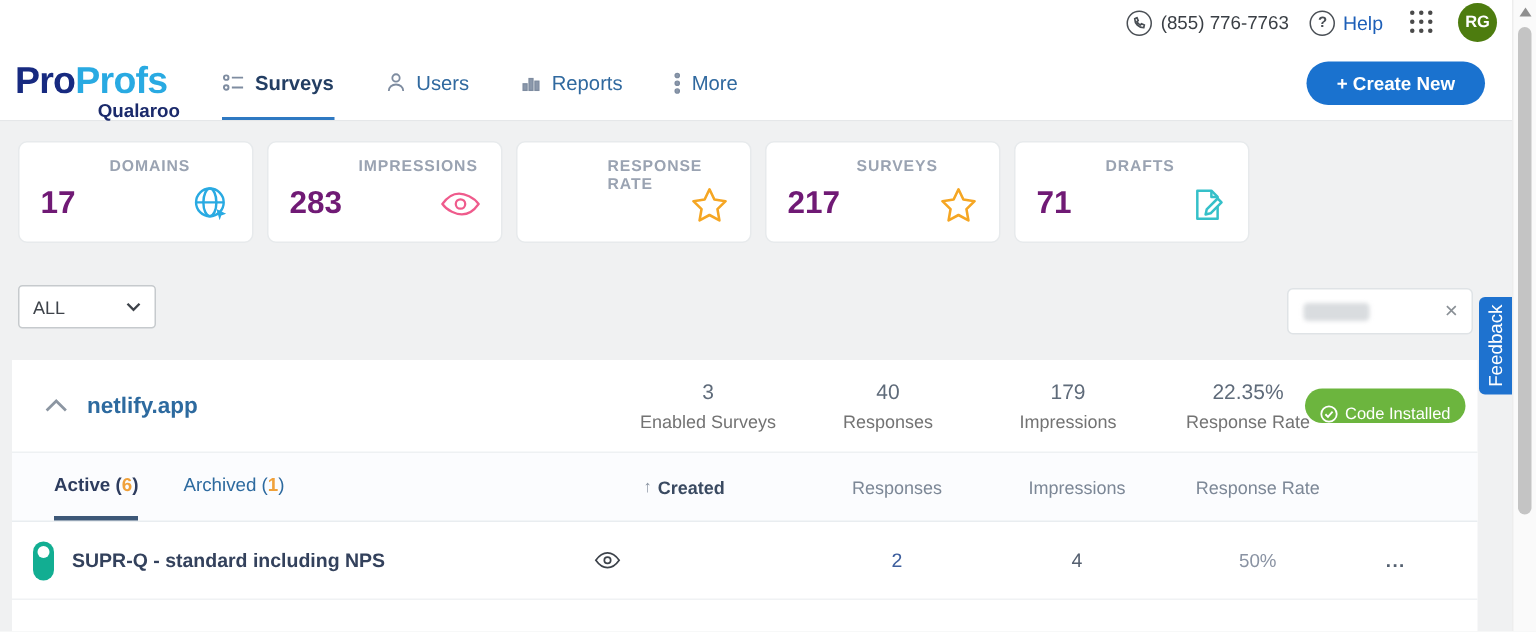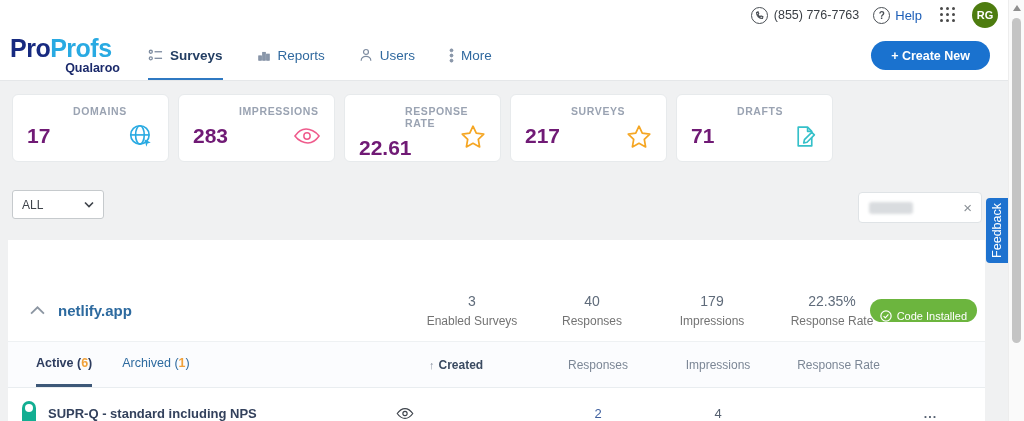--- a/index.html
+++ b/index.html
@@ -17,21 +17,21 @@
   .help-wrap { display:flex; align-items:center; gap:5px; color:#1d5fb8; font-size:13px; margin-left:8px; cursor:pointer; }
   .apps-grid { margin-left:12px; width:16px; height:16px; display:grid;
                grid-template-columns:repeat(3,4px); grid-template-rows:repeat(3,4px); gap:2px; cursor:pointer; }
   .apps-grid i { width:3px; height:3px; background:#4a4a4a; border-radius:50%; }
   .avatar { margin-left:10px; width:26px; height:26px; border-radius:50%; background:#4d7c0f;
             color:#fff; font-size:11px; font-weight:bold; display:flex; align-items:center;
             justify-content:center; cursor:pointer; }
 
   
   .navbar { position:absolute; top:30px; left:0; width:1008px; height:51px; background:#fff;
-            border-bottom:1px solid #e5e7e9; display:flex; align-items:center; }
+            border-bottom:1px solid #e5e7e9; display:flex; align-items:flex-end; }
   .logo { margin-left:10px; width:110px; line-height:1; cursor:pointer; }
   .logo .row1 { font-size:25px; font-weight:bold; letter-spacing:-0.5px; }
   .logo .pro { color:#172a80; }
   .logo .profs { color:#29aae2; }
   .logo .row2 { text-align:right; font-size:12.5px; font-weight:bold; color:#1b2a6b; margin-top:1px; }
   .nav-items { display:flex; align-items:center; margin-left:28px; gap:34px; height:100%; }
   .nav-item { display:flex; align-items:center; gap:7px; color:#30699f; font-size:13.5px;
               height:100%; cursor:pointer; border-bottom:2px solid transparent; padding-top:2px; }
   .nav-item.active { color:#233e63; font-weight:bold; border-bottom:2px solid #2f79c2; }
   .nav-item svg { stroke:#7e8ca0; }
@@ -61,21 +61,21 @@
   
   .feedback-tab { position:absolute; top:198px; right:16px; width:22px; height:65px; background:#1e72cf;
                   border-radius:4px 0 0 4px; display:flex; align-items:center; justify-content:center;
                   cursor:pointer; }
   .feedback-tab span { writing-mode:vertical-rl; transform:rotate(180deg); color:#fff; font-size:12.5px; }
 
   
   .panel { position:absolute; top:240px; left:8px; width:977px; height:181px; background:#fff; }
 
   .domain-row { position:relative; height:62px; border-bottom:1px solid #eef1f3;
-                display:flex; align-items:center; padding-left:22px;margin-top:40px; }
+                display:flex; align-items:center; padding-left:22px; }
   .chevron-up { cursor:pointer; display:flex; }
   .domain-name { margin-left:13px; font-size:15px; font-weight:bold; color:#2d6a9f; cursor:pointer; }
   .domain-stats { position:absolute; left:404px; top:0; width:480px; height:100%;
                   display:grid; grid-template-columns:repeat(4,120px); }
   .dstat { display:flex; flex-direction:column; align-items:center; justify-content:center; gap:5px; }
   .dstat .v { font-size:14px; color:#5f6b7a; }
   .dstat .l { font-size:12px; color:#737373; }
   .code-badge { position:absolute; right:8px; top:19px; height:23px; background:#6cb53e; color:#fff;
                 border-radius:12px; display:flex; align-items:flex-end; gap:5px; padding:0 10px;
                 font-size:11px; cursor:default; }
@@ -158,33 +158,33 @@
       <div class="nav-item active">
         <svg width="15" height="15" viewBox="0 0 16 16" fill="none" stroke-width="1.4">
             <circle cx="3" cy="4" r="1.6"></circle>
             <line x1="7" y1="4" x2="15" y2="4"></line>
             <circle cx="3" cy="11" r="1.6"></circle>
             <line x1="7" y1="11" x2="15" y2="11"></line>
           </svg>
         <span>Surveys</span>
       </div>
       <div class="nav-item">
+        <svg width="14" height="14" viewBox="0 0 16 16" fill="none" stroke-width="1.4">
+            <circle cx="8" cy="4.5" r="2.8"></circle>
+            <path d="M2.5 14.5c0-3 2.5-5 5.5-5s5.5 2 5.5 5"></path>
+          </svg>
+        <span>Users</span>
+      </div>
+      <div class="nav-item">
         <svg width="14" height="14" viewBox="0 0 16 16" fill="#8b98ab" stroke="none">
             <rect x="2" y="9" width="3" height="5"></rect>
             <rect x="6.5" y="5" width="3" height="9"></rect>
             <rect x="11" y="7" width="3" height="7"></rect>
           </svg>
         <span>Reports</span>
-      </div>
-      <div class="nav-item">
-        <svg width="14" height="14" viewBox="0 0 16 16" fill="none" stroke-width="1.4">
-            <circle cx="8" cy="4.5" r="2.8"></circle>
-            <path d="M2.5 14.5c0-3 2.5-5 5.5-5s5.5 2 5.5 5"></path>
-          </svg>
-        <span>Users</span>
       </div>
       <div class="nav-item">
         <svg width="5" height="15" viewBox="0 0 4 16" fill="#8b98ab" stroke="none">
             <circle cx="2" cy="2.5" r="1.5"></circle>
             <circle cx="2" cy="8" r="1.5"></circle>
             <circle cx="2" cy="13.5" r="1.5"></circle>
           </svg>
         <span>More</span>
       </div>
     </div>
@@ -209,21 +209,20 @@
       <div class="card-value">283</div>
       <span class="card-icon">
         <svg width="27" height="20" viewBox="0 0 28 18" fill="none" stroke="#ef5b8c" stroke-width="1.6">
             <path d="M2 9c3.5-5 8-7.5 12-7.5S24.5 4 28 9c-3.5 5-8 7.5-12 7.5S5.5 14 2 9z" transform="translate(-1 0)"></path>
             <circle cx="14" cy="9" r="3.4"></circle>
           </svg>
       </span>
     </div>
     <div class="card">
       <div class="card-label">RESPONSE RATE</div>
-      <div class="card-value">22.61</div>
       <span class="card-icon">
         <svg width="26" height="25" viewBox="0 0 24 23" fill="none" stroke="#f5a623" stroke-width="1.6" stroke-linejoin="round">
             <path d="M12 2l3 6.3 6.9 1-5 4.9 1.2 6.9L12 17.8l-6.1 3.3L7.1 14.2l-5-4.9 6.9-1z"></path>
           </svg>
       </span>
     </div>
     <div class="card">
       <div class="card-label">SURVEYS</div>
       <div class="card-value">217</div>
       <span class="card-icon">
@@ -323,20 +322,21 @@
         </span>
       <span class="survey-name">SUPR-Q - standard including NPS</span>
       <span class="row-eye">
         <svg width="18" height="13" viewBox="0 0 22 14" fill="none" stroke="#3d434b" stroke-width="1.4">
             <path d="M1.5 7c2.8-4 6.2-6 9.5-6s6.7 2 9.5 6c-2.8 4-6.2 6-9.5 6S4.3 11 1.5 7z"></path>
             <circle cx="11" cy="7" r="2.6"></circle>
           </svg>
       </span>
       <div class="rcell link col-responses">2</div>
       <div class="rcell dark col-impressions">4</div>
+      <div class="rcell col-rate">50%</div>
       <div class="rcell more-cell col-more">...</div>
     </div>
 
   </div>
 
   <div class="scrollbar">
     <span class="scroll-up"></span>
     <span class="scroll-thumb"></span>
   </div>
 

